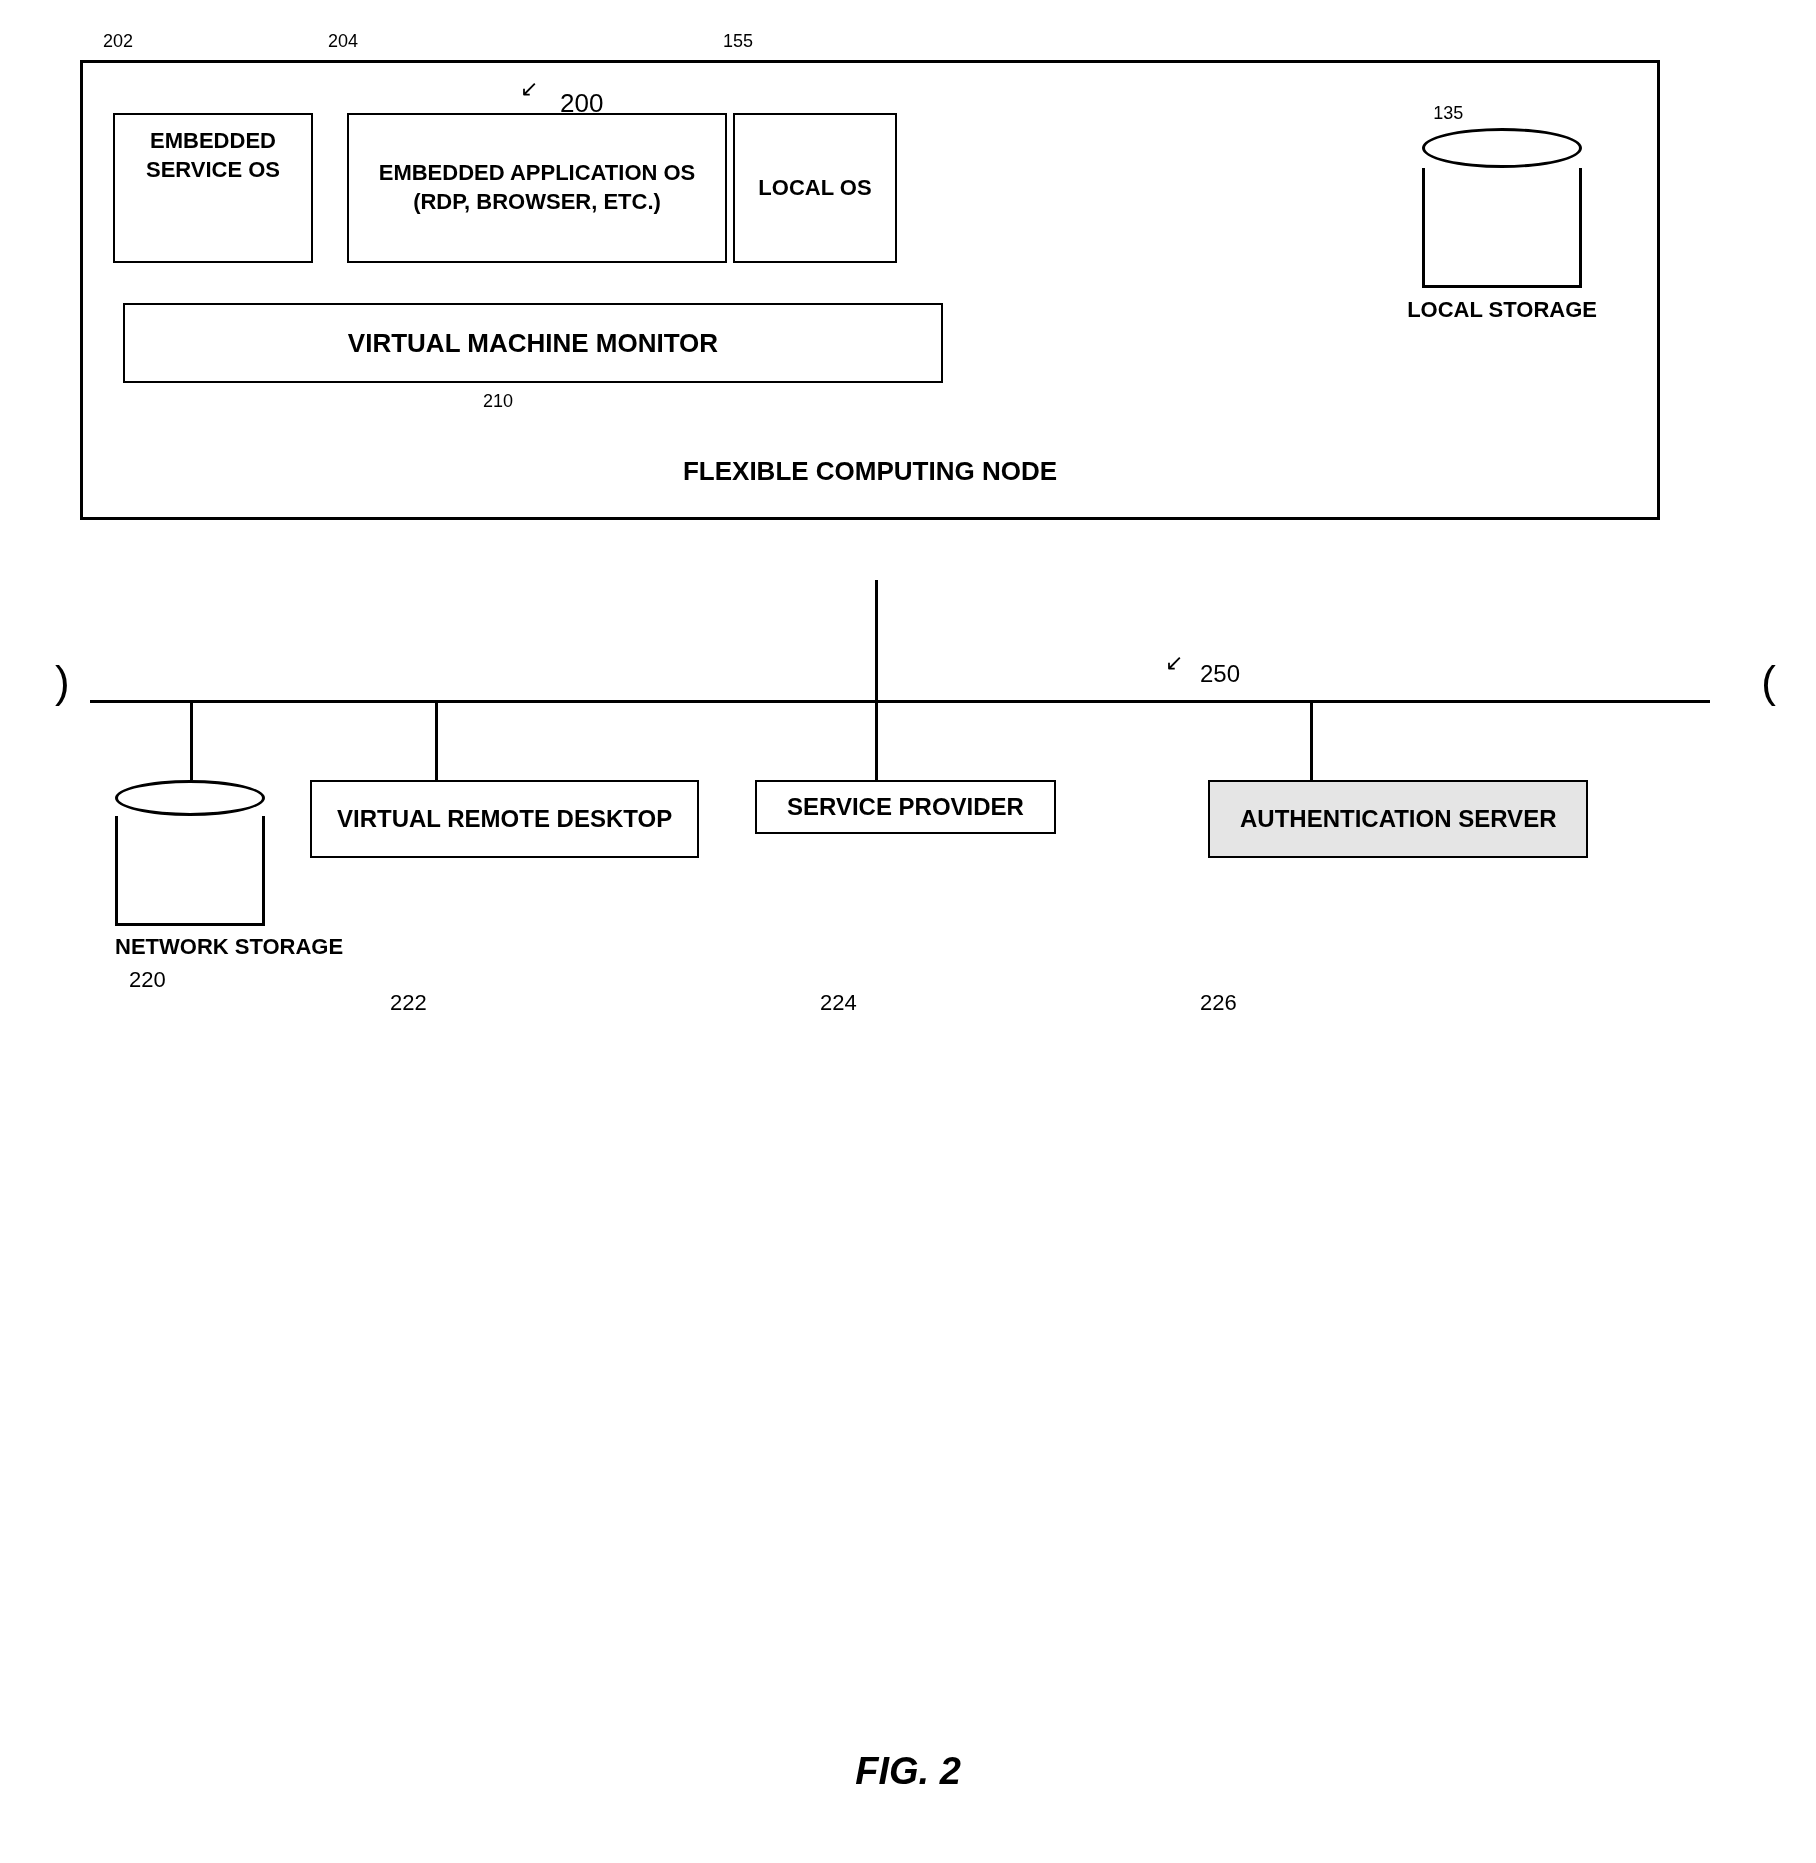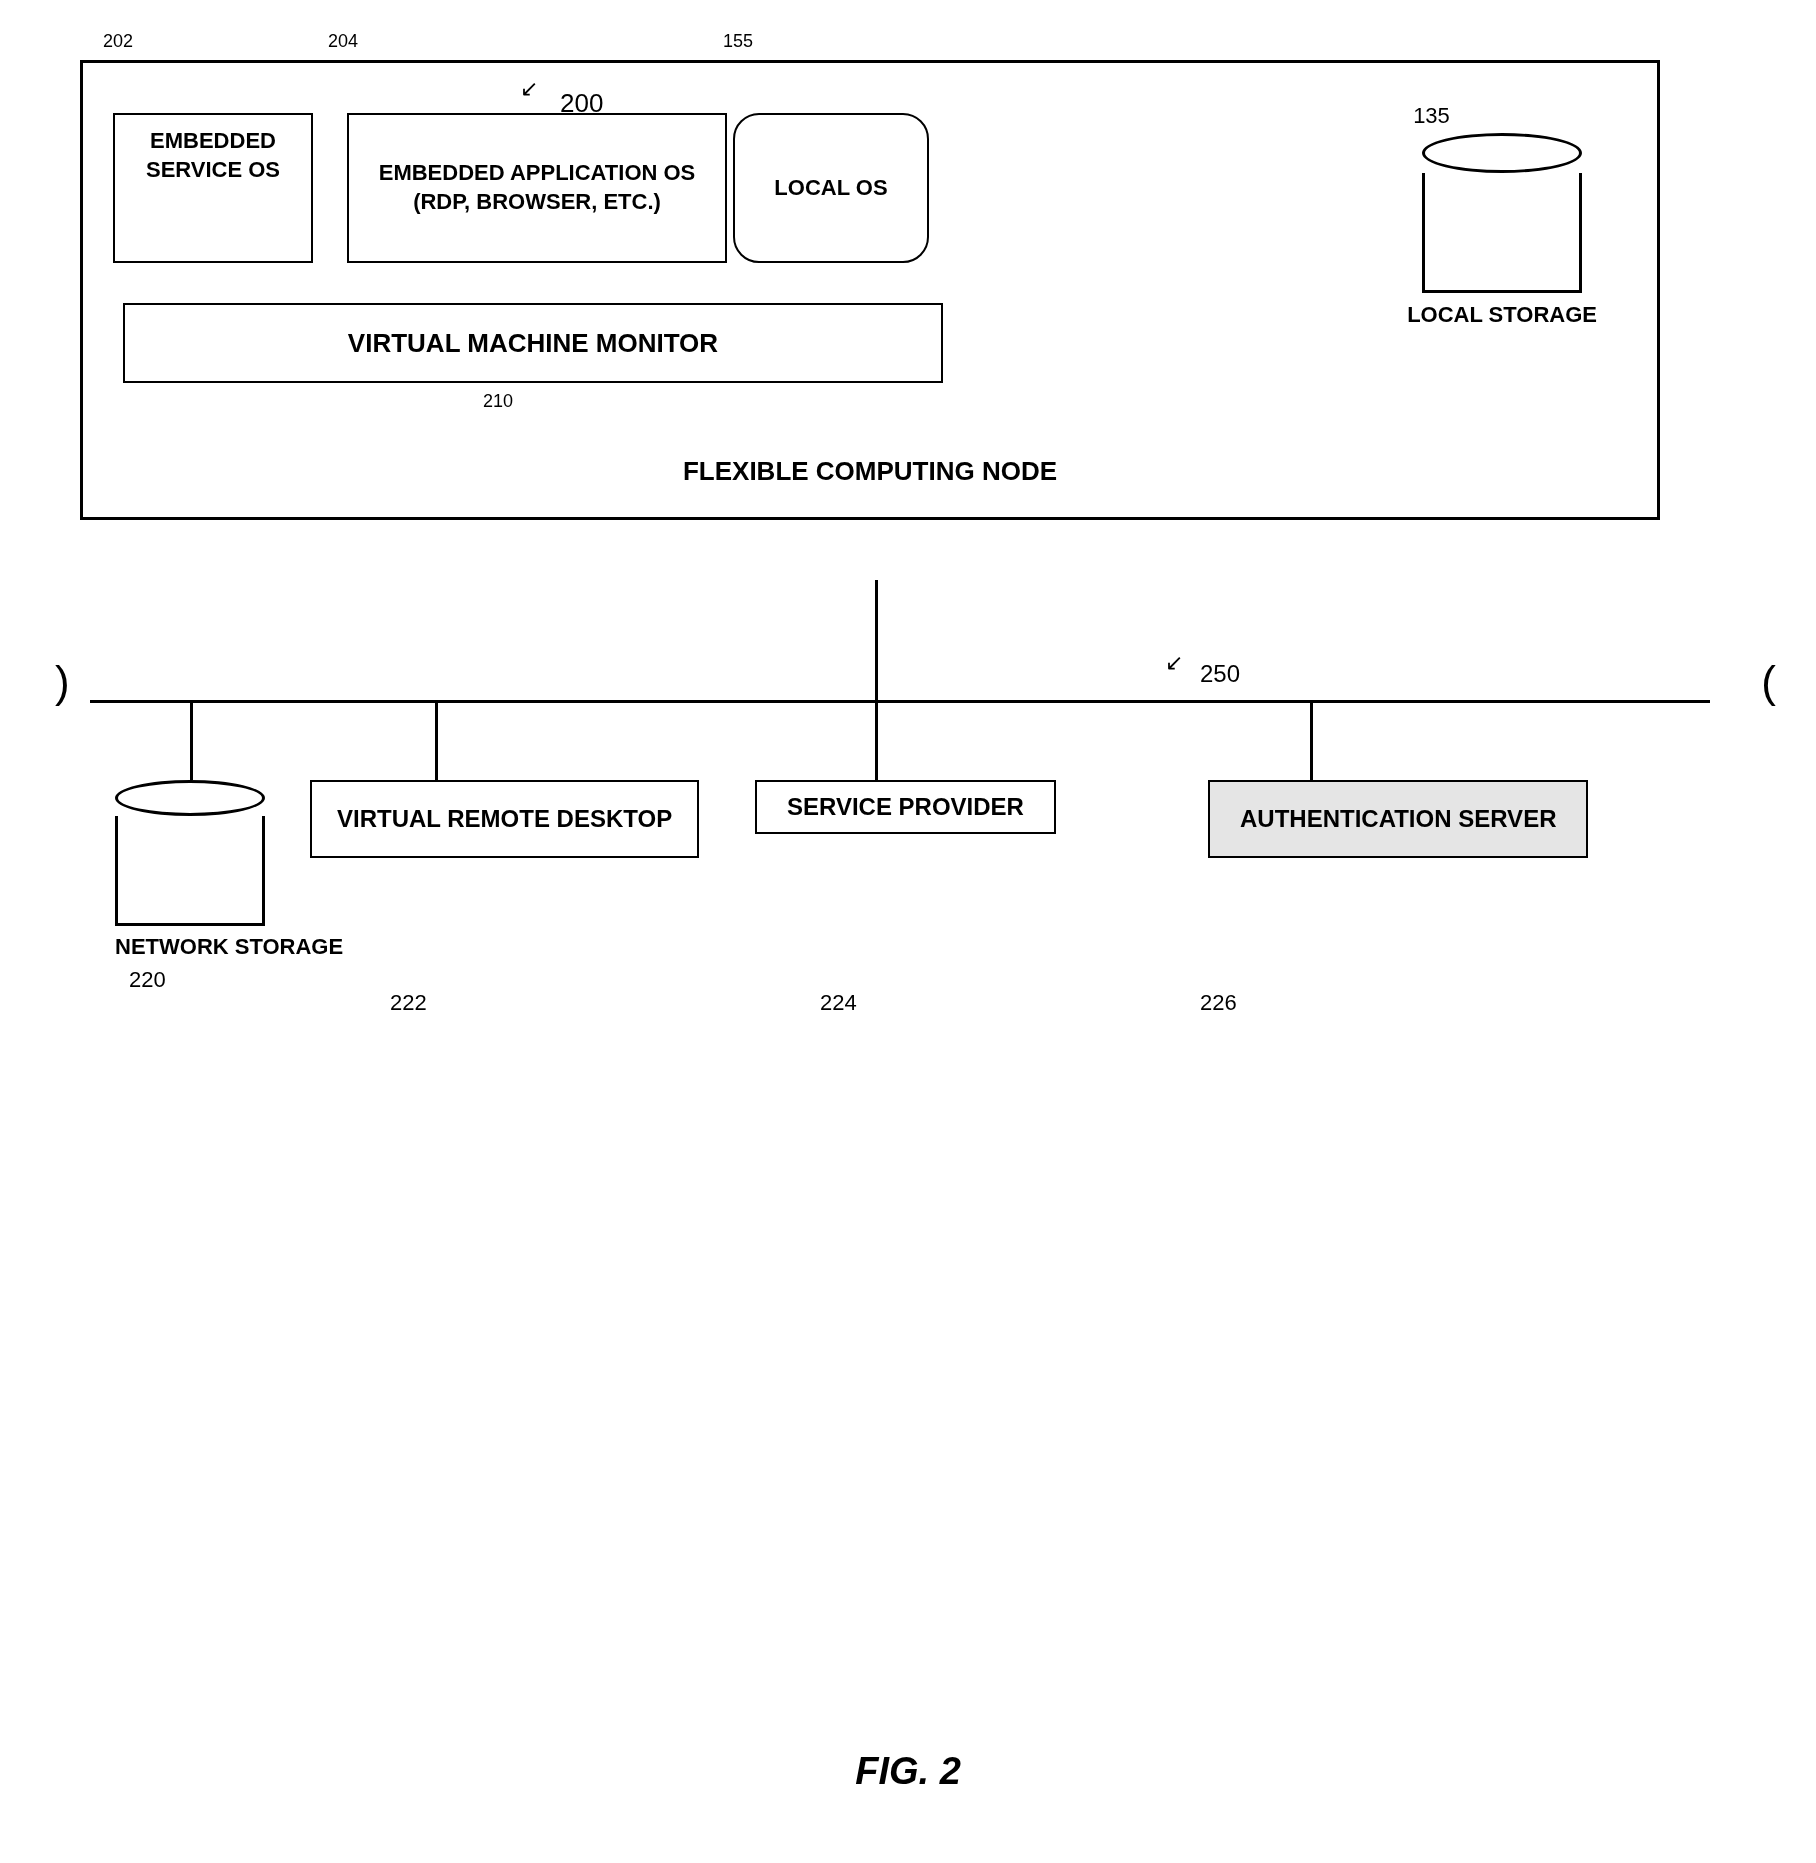--- a/index.html
+++ b/index.html
@@ -42,26 +42,25 @@
 
     .box-204 {
       width: 380px;
       height: 150px;
       display: flex;
       align-items: center;
       justify-content: center;
     }
 
     .box-206 {
-      width: 196px;
+      width: 164px;
       height: 150px;
       display: flex;
       align-items: center;
       justify-content: center;
-      border-radius: 26px;
     }
 
     .ref-label {
       position: absolute;
       font-size: 18px;
     }
 
     
     .vmm-box {
       position: absolute;
@@ -172,21 +171,21 @@
   </div>
 
   <div class="vmm-box">
     <span>VIRTUAL MACHINE MONITOR</span>
   </div>
 
   <span class="ref-label" style="top:328px; left:400px;">210</span>
 
   <div class="local-storage-container">
 
-    <span style="font-size:22px; align-self:flex-start; margin-left:6px; margin-bottom:4px;">135</span>
+    <span style="font-size:18px; align-self:flex-start; margin-left:26px; margin-bottom:4px;">135</span>
     <div class="cylinder">
       <div class="cylinder-top"></div>
       <div class="cylinder-body"></div>
     </div>
     <div class="cylinder-label">LOCAL STORAGE</div>
   </div>
 
   <div class="fcn-label">FLEXIBLE COMPUTING NODE</div>
 
 </div>

